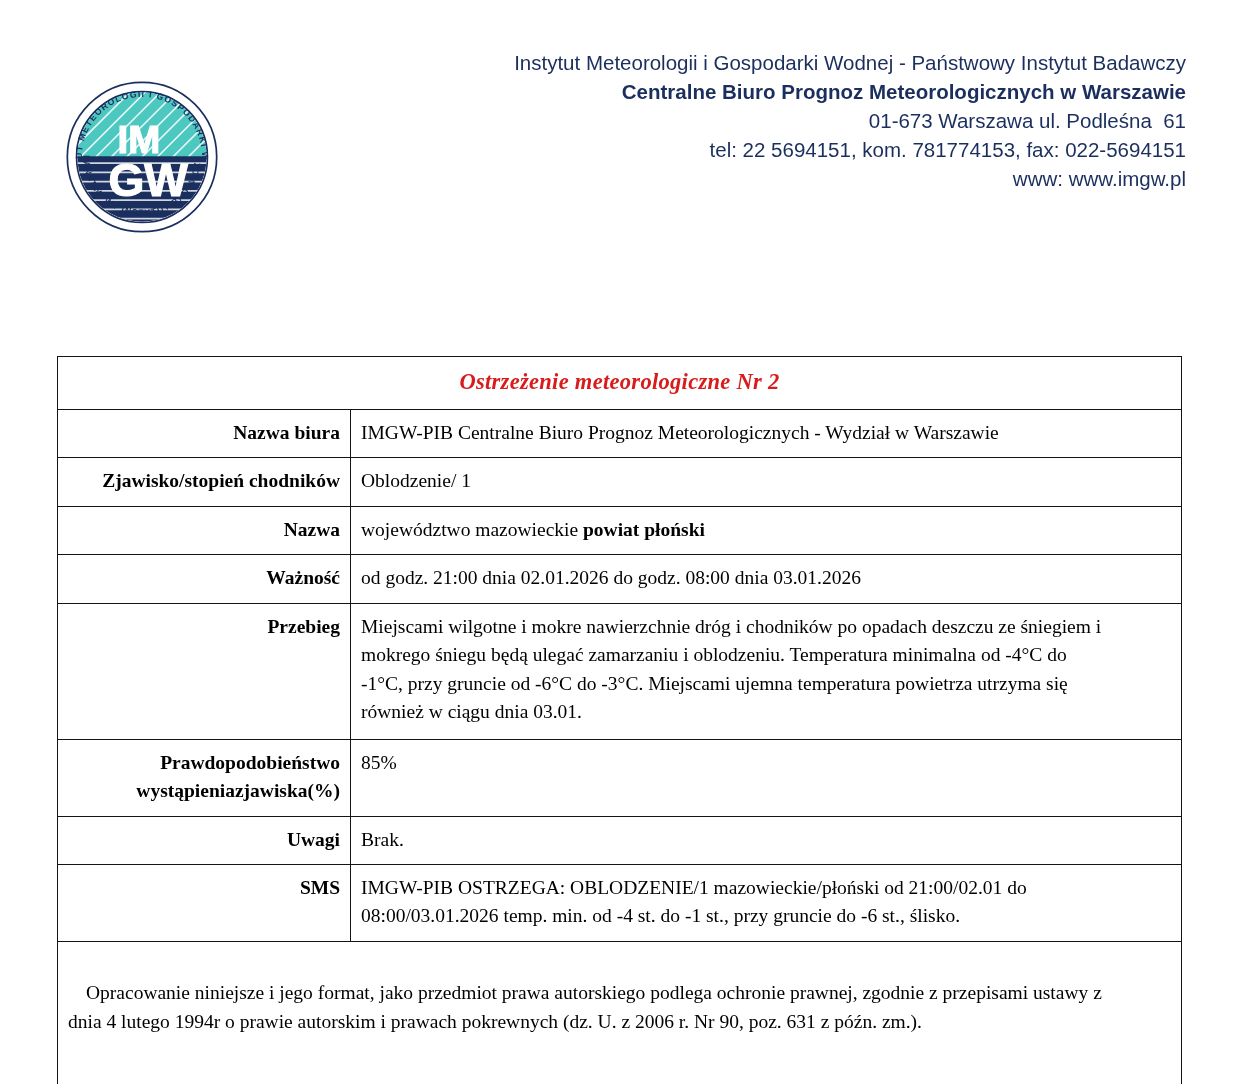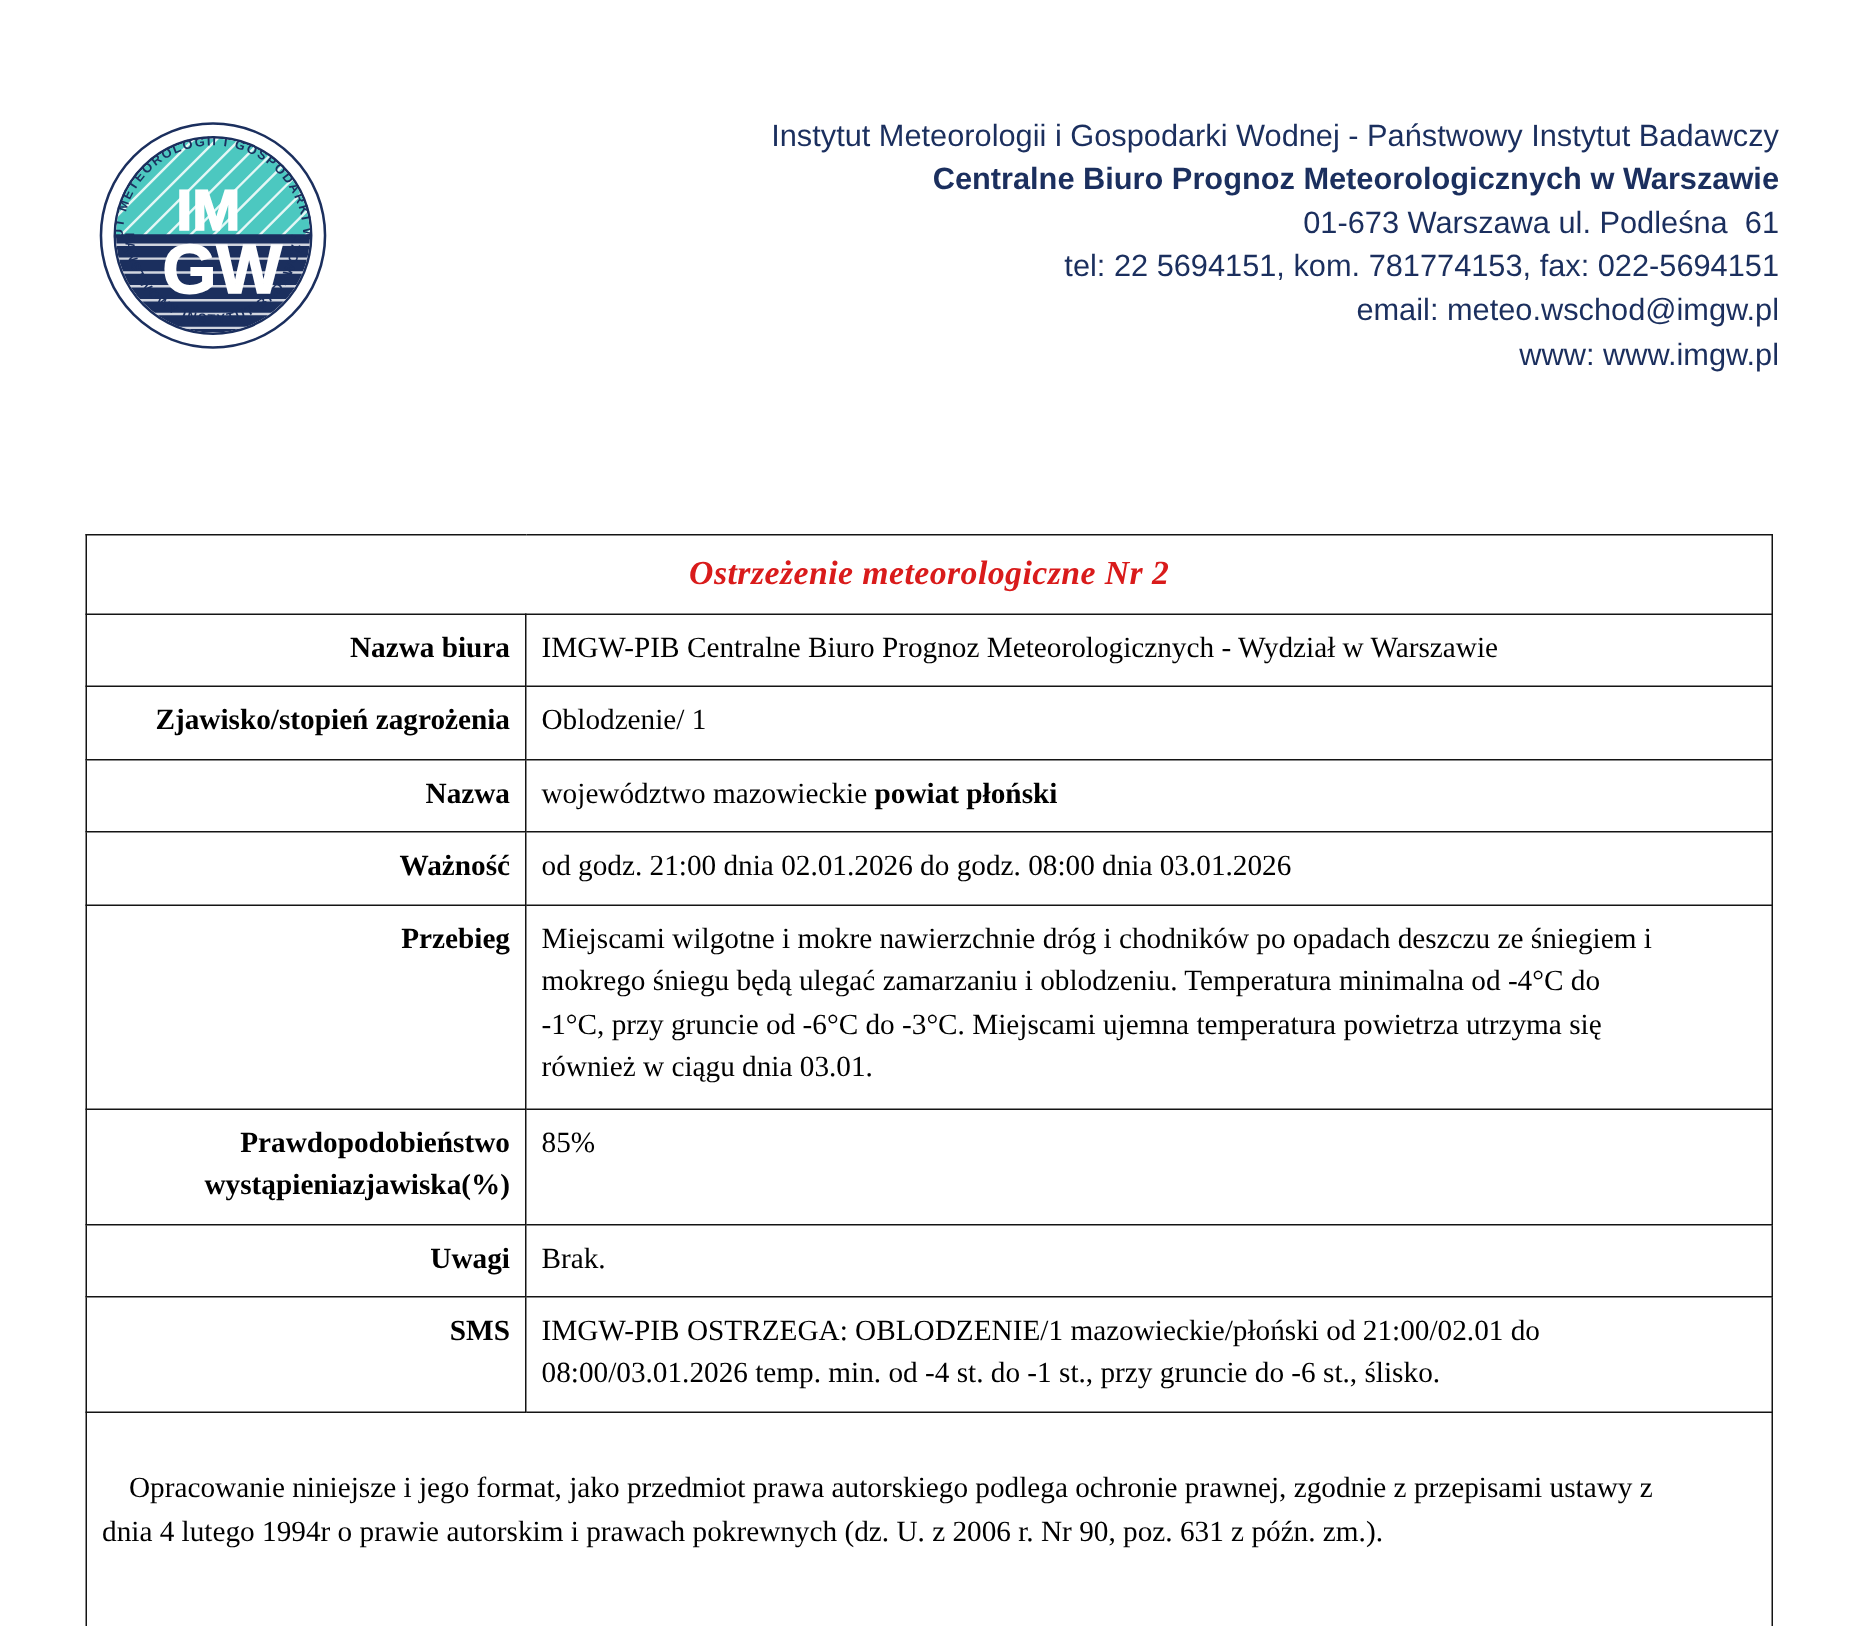--- a/index.html
+++ b/index.html
@@ -34,21 +34,21 @@
   .seal {
     position: absolute;
     left: 6px;
     top: 2px;
     width: 156px;
     height: 154px;
   }
   .org-block {
     position: absolute;
     right: 54px;
-    top: 76px;
+    top: 48px;
     width: 720px;
     text-align: right;
     font-family: "Liberation Sans", "DejaVu Sans", sans-serif;
     color: #1b2f5e;
     line-height: 1.42;
   }
   .org-line {
     font-size: 20.5px;
     white-space: pre;
   }
@@ -173,21 +173,20 @@
       <text x="96" y="95" text-anchor="middle" font-family="'Liberation Sans', sans-serif" font-size="50" font-weight="bold" fill="#ffffff" stroke="#ffffff" stroke-width="1.5">IM</text>
       <text x="108" y="150" text-anchor="middle" font-family="'Liberation Sans', sans-serif" font-size="60" font-weight="bold" fill="#ffffff" stroke="#ffffff" stroke-width="1.5">GW</text>
     </svg>
   </div>
 
   <div class="org-block">
     <div class="org-line">Instytut Meteorologii i Gospodarki Wodnej - Państwowy Instytut Badawczy</div>
     <div class="org-line bold">Centralne Biuro Prognoz Meteorologicznych w Warszawie</div>
     <div class="org-line">01-673 Warszawa ul. Podleśna  61</div>
     <div class="org-line">tel: 22 5694151, kom. 781774153, fax: 022-5694151</div>
-    <div class="org-line">email: meteo.wschod@imgw.pl</div>
     <div class="org-line">www: www.imgw.pl</div>
   </div>
 </div>
 
 <table class="doc-table">
   <colgroup>
     <col class="col-label">
     <col class="col-value">
   </colgroup>
   <tbody>
@@ -196,21 +195,21 @@
         <span class="title-text">Ostrzeżenie  meteorologiczne Nr 2</span>
       </td>
     </tr>
 
     <tr>
       <td class="label-cell">Nazwa biura</td>
       <td class="value-cell">IMGW-PIB Centralne Biuro Prognoz Meteorologicznych - Wydział w Warszawie</td>
     </tr>
 
     <tr>
-      <td class="label-cell">Zjawisko/stopień zagrożenia</td>
+      <td class="label-cell">Zjawisko/stopień chodników</td>
       <td class="value-cell">Oblodzenie/ 1</td>
     </tr>
 
     <tr>
       <td class="label-cell">Nazwa</td>
       <td class="value-cell"><span>województwo mazowieckie </span><b>powiat płoński</b></td>
     </tr>
 
     <tr>
       <td class="label-cell">Ważność</td>

